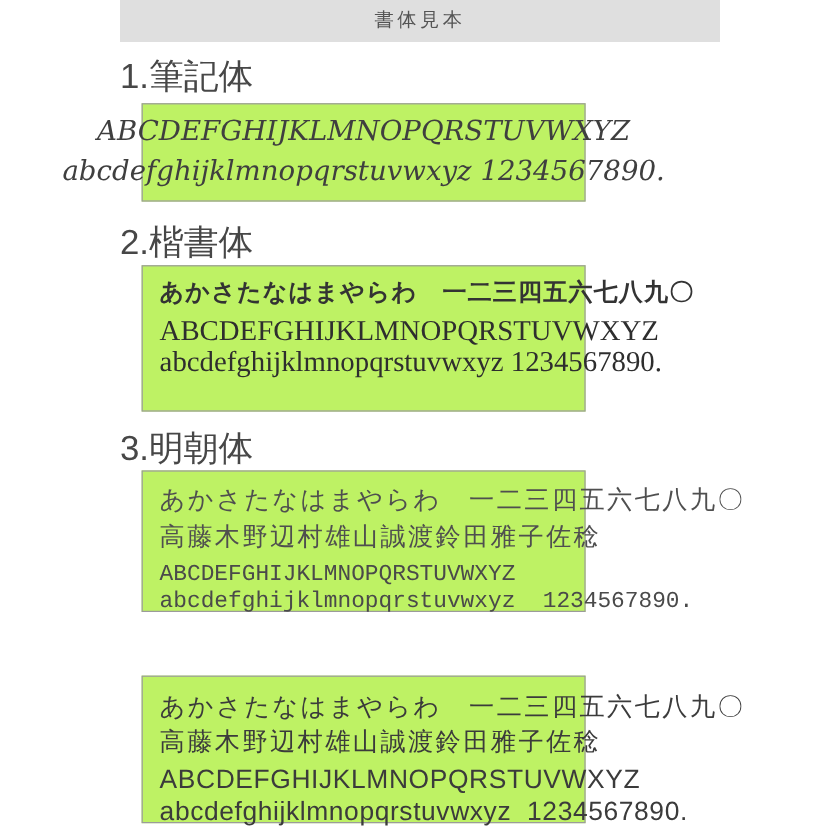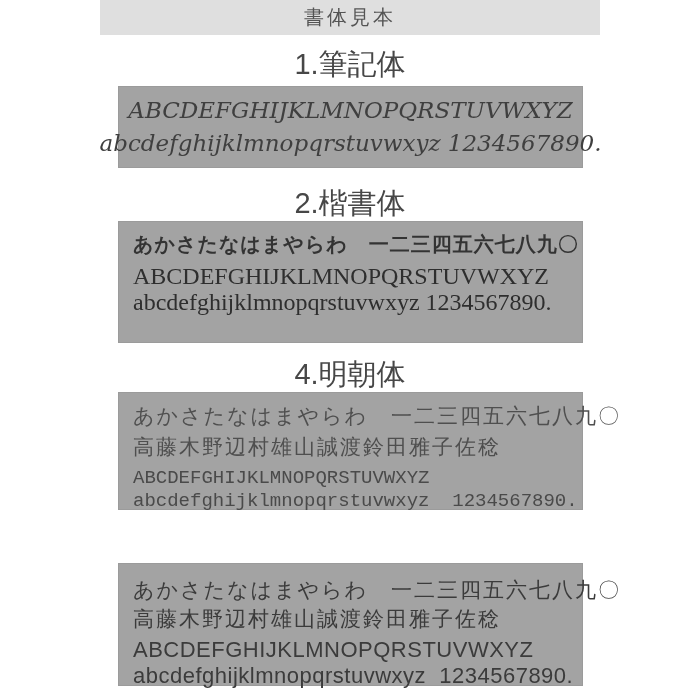--- a/index.html
+++ b/index.html
@@ -20,41 +20,40 @@
   .header-bar {
     position: absolute;
     left: 100px; top: 0;
     width: 500px; height: 35px;
     background: #dfdfdf;
     display: flex;
     align-items: center;
     justify-content: center;
   }
   .header-title {
-    font-size: 20px;
+    font-size: 16px;
     color: #545454;
     letter-spacing: 3px;
     font-family: "Liberation Sans", sans-serif;
   }
   .section-title {
     position: absolute;
     left: 100px;
     width: 500px;
-    text-align: center;
     font-size: 29px;
     line-height: 36px;
     color: #474747;
     font-family: "Liberation Sans", sans-serif;
   }
   .sample-box {
     position: absolute;
     left: 118px;
-    width: 465px;
+    width: 370px;
     border: 1px solid #9b9b9b;
-    background: #a3a3a3;
+    background: #bef264;
     box-sizing: border-box;
   }
   
   #box-script {
     top: 86px; height: 82px;
     display: flex;
     flex-direction: column;
     align-items: center;
     justify-content: center;
   }
@@ -144,21 +143,21 @@
     <div class="script-line">abcdefghijklmnopqrstuvwxyz 1234567890.</div>
   </div>
 
   <div class="section-title" id="title-kaisho">2.楷書体</div>
   <div class="sample-box" id="box-kaisho">
     <div class="jp-line">あかさたなはまやらわ　一二三四五六七八九〇</div>
     <div class="latin-line first">ABCDEFGHIJKLMNOPQRSTUVWXYZ</div>
     <div class="latin-line">abcdefghijklmnopqrstuvwxyz 1234567890.</div>
   </div>
 
-  <div class="section-title" id="title-mincho">4.明朝体</div>
+  <div class="section-title" id="title-mincho">3.明朝体</div>
   <div class="sample-box" id="box-mincho">
     <div class="jp-line">あかさたなはまやらわ　一二三四五六七八九〇</div>
     <div class="jp-line">高藤木野辺村雄山誠渡鈴田雅子佐稔</div>
     <div class="latin-line first">ABCDEFGHIJKLMNOPQRSTUVWXYZ</div>
     <div class="latin-line">abcdefghijklmnopqrstuvwxyz  1234567890.</div>
   </div>
 
   <div class="sample-box" id="box-maru">
     <div class="jp-line">あかさたなはまやらわ　一二三四五六七八九〇</div>
     <div class="jp-line">高藤木野辺村雄山誠渡鈴田雅子佐稔</div>

